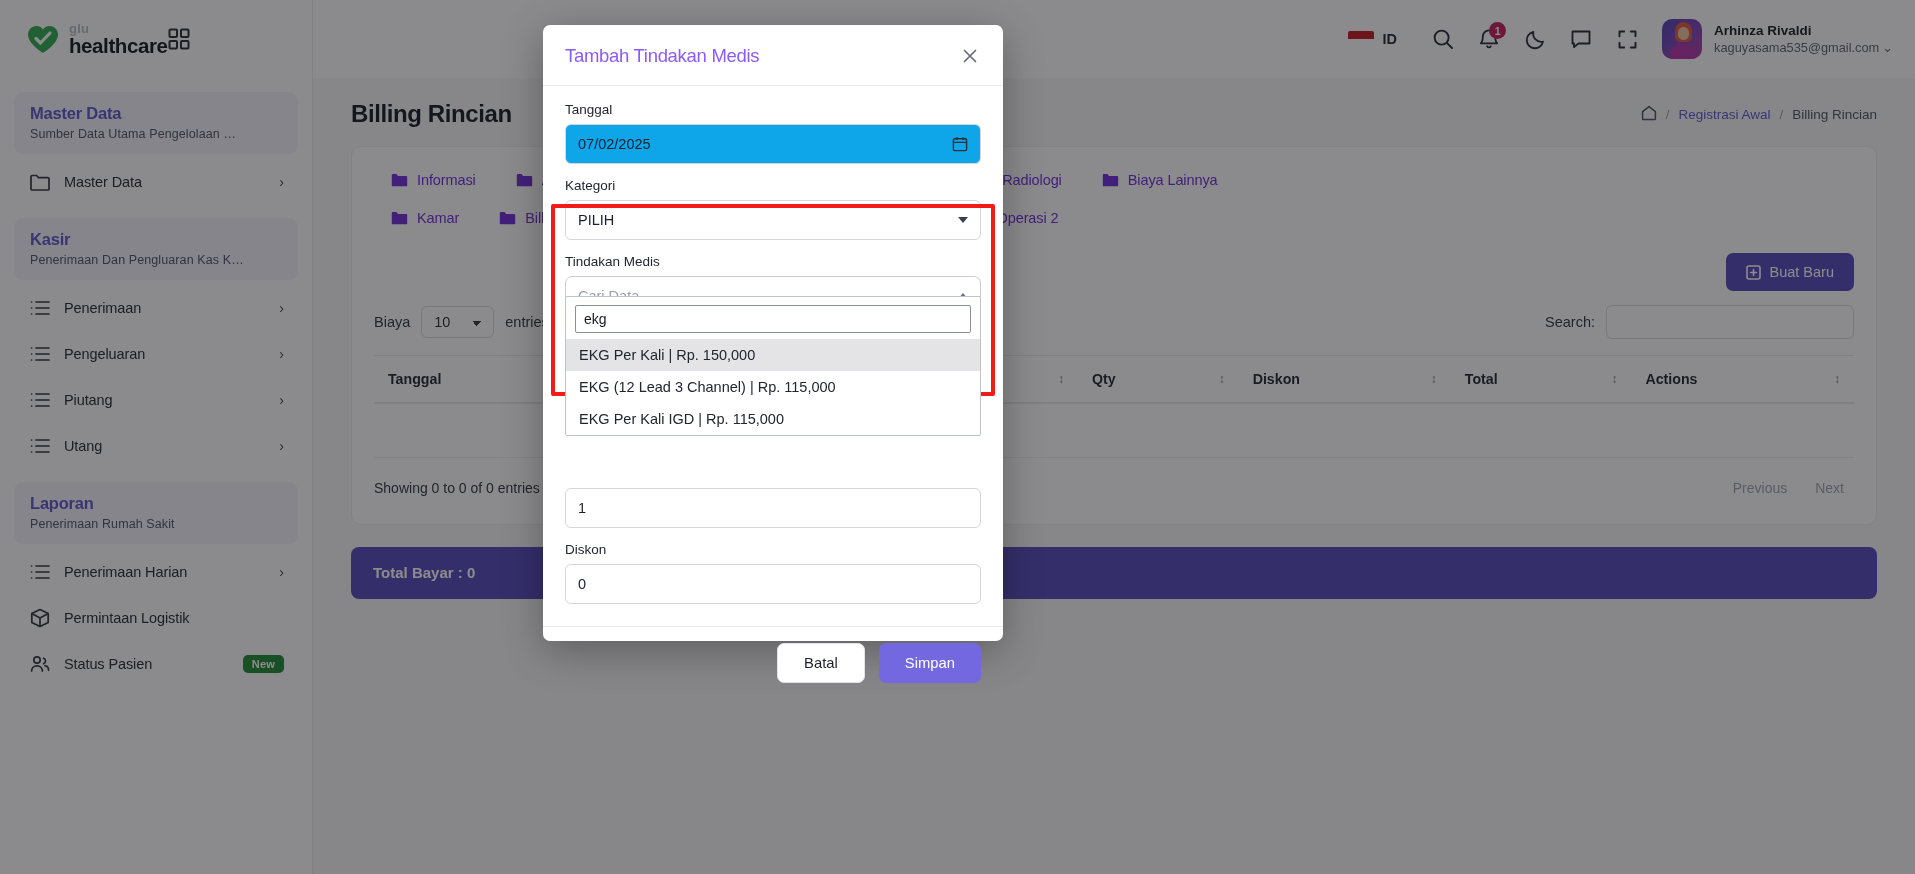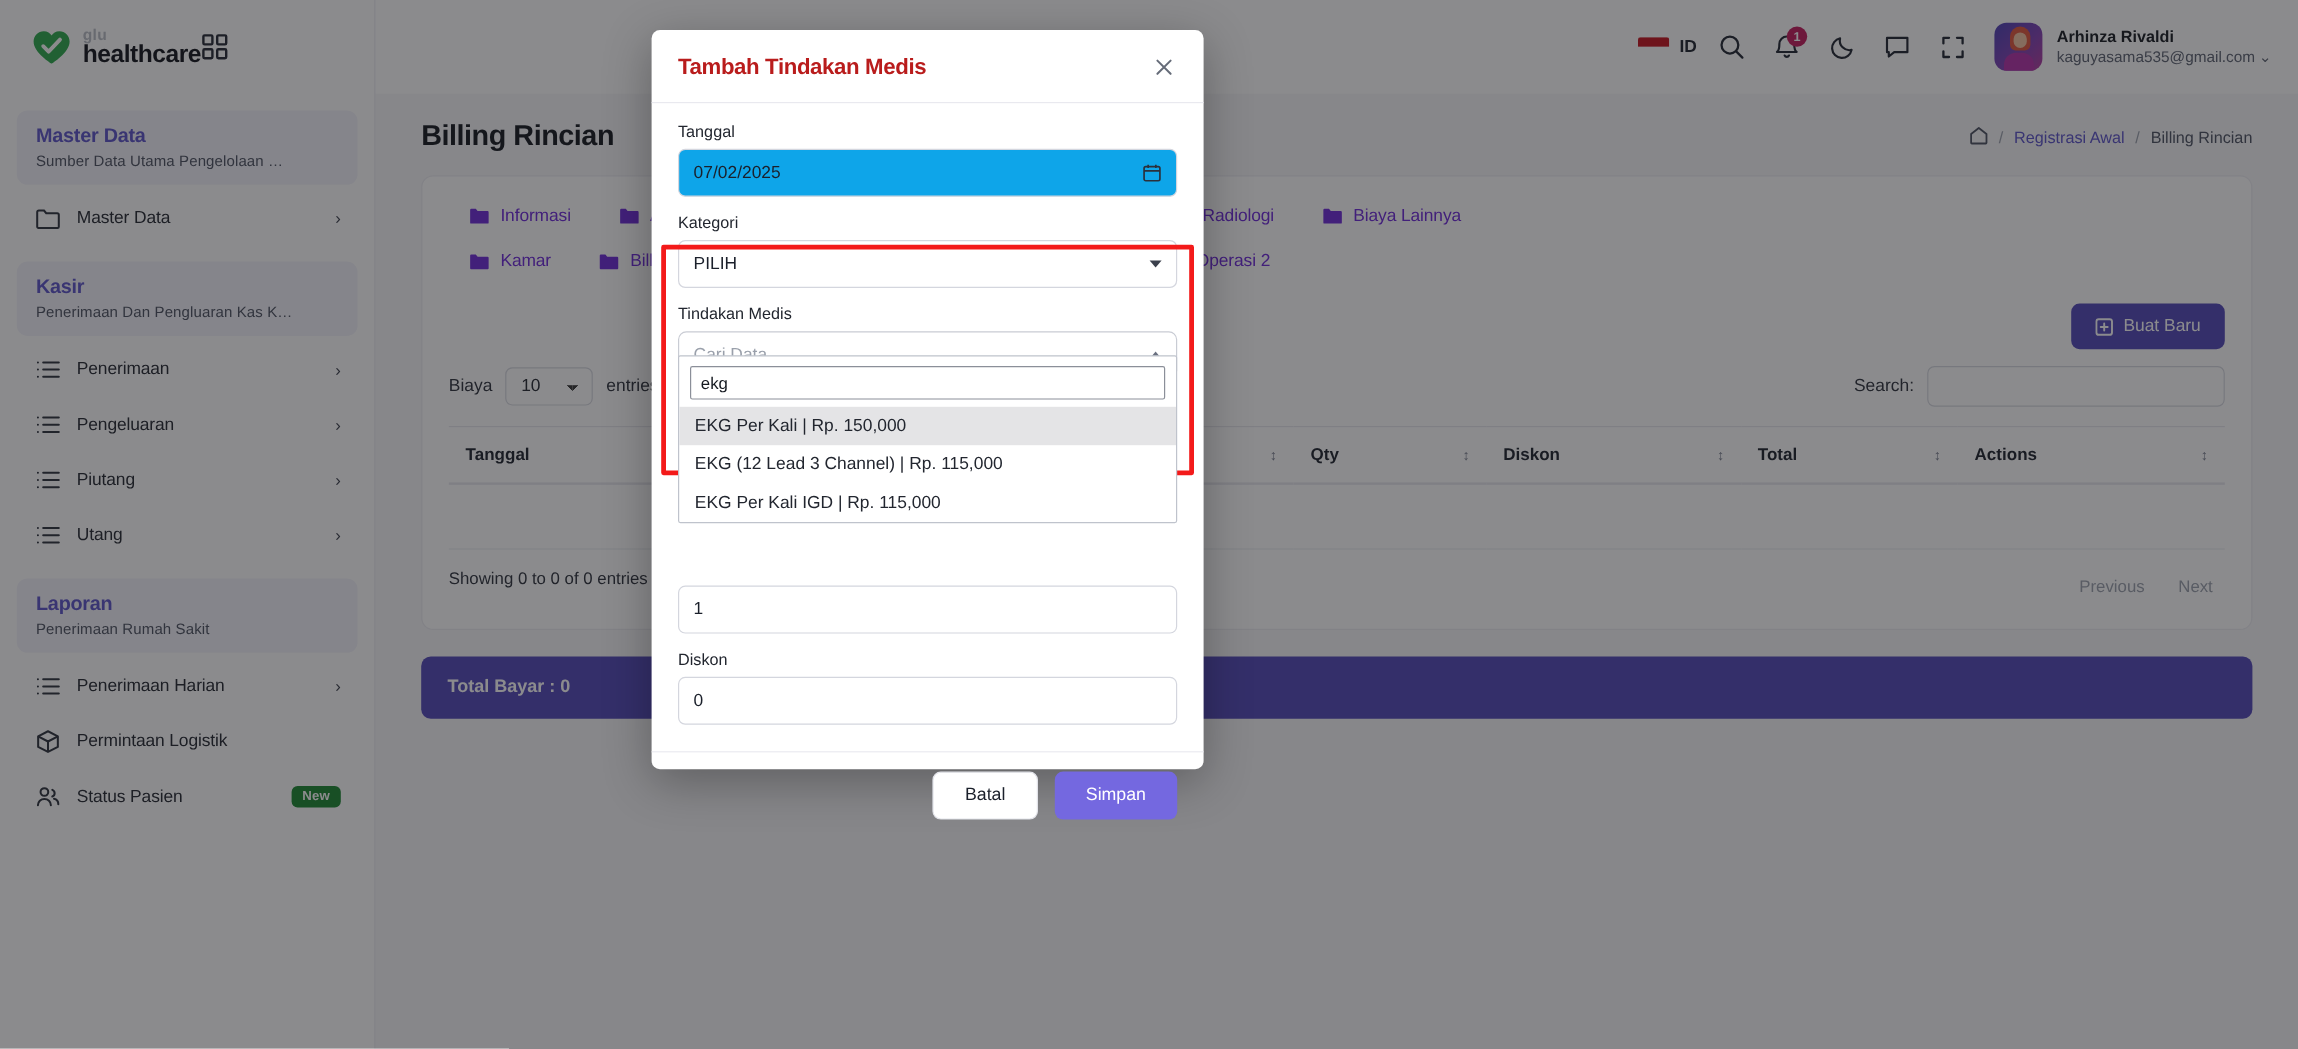--- a/index.html
+++ b/index.html
@@ -56,21 +56,21 @@
   .content {
     position: absolute; left: 313px; top: 0;
     width: 1602px; height: 874px; background: #f6f6f9;
   }
   .topbar {
     height: 78px; display: flex; align-items: center; justify-content: flex-end;
     padding-right: 22px; gap: 0px; background: #fff;
   }
   .tb-item { display: flex; align-items: center; justify-content: center;
     width: 46px; height: 46px; cursor: pointer; color: #1f2430; position: relative;}
-  .lang { display: flex; align-items: center; gap: 9px; cursor: pointer; margin-right: 6px;}
+  .lang { display: flex; align-items: center; gap: 9px; cursor: pointer; margin-right: 23px;}
   .flag { width: 26px; height: 17px; border-radius: 2px; overflow: hidden; display:flex; flex-direction: column;}
   .flag .r { background: #c4111c; height: 50%; }
   .flag .w { background: #ffffff; height: 50%; }
   .lang-txt { font-size: 14.5px; font-weight: 700; color: #1b202b; }
   .bell-dot {
     position: absolute; top: 6px; right: 6px; width: 17px; height: 17px;
     background: #c2185b; color: #fff; border-radius: 50%;
     font-size: 10.5px; font-weight: 700; display: flex; align-items: center; justify-content: center;
   }
   .profile { display: flex; align-items: center; gap: 12px; margin-left: 12px; cursor: pointer;}
@@ -136,21 +136,21 @@
   }
   table { width: 100%; border-collapse: collapse; }
   thead th {
     text-align: left; font-size: 14.2px; font-weight: 700; color: #1b202b;
     padding: 15px 14px; border-top: 1px solid #e6e7ed; border-bottom: 2px solid #e6e7ed;
     white-space: nowrap;
   }
   .th-in { display: flex; align-items: center; justify-content: space-between; gap: 16px;}
   .sort { color: #7b8090; font-size: 12px; }
   tbody td { height: 54px; border-bottom: 1px solid #eceef2; }
-  .tbl-foot { padding: 16px 0 4px 0; display: flex; align-items: flex-start; justify-content: space-between;}
+  .tbl-foot { padding: 16px 0 4px 0; display: flex; align-items: center; justify-content: space-between;}
   .info-txt { font-size: 14px; color: #2c313b;}
   .pager { display: flex; gap: 8px; }
   .pgbtn { font-size: 14px; color: #9aa0ac; padding: 6px 10px; cursor: pointer;}
 
   .total-bar {
     margin: 22px 38px 0 38px; background: #5146b8; color: #fff;
     border-radius: 8px; height: 52px; display: flex; align-items: center;
     padding: 0 22px; font-size: 15px; font-weight: 600;
   }
 
@@ -161,21 +161,21 @@
   .modal {
     position: absolute; left: 543px; top: 25px; width: 460px;
     background: #fff; border-radius: 7px; z-index: 60;
     box-shadow: 0 10px 40px rgba(0,0,0,.3);
     display: flex; flex-direction: column; max-height: 616px;
   }
   .modal-head {
     display: flex; align-items: center; justify-content: space-between;
     padding: 20px 22px 18px 22px; border-bottom: 1px solid #e9e9ef;
   }
-  .modal-title { font-size: 18.5px; font-weight: 700; color: #b91c1c; letter-spacing: -0.3px;}
+  .modal-title { font-size: 18.5px; font-weight: 400; color: #8b5cf6; letter-spacing: -0.3px;}
   .x-btn { cursor: pointer; color: #666c79; width: 22px; height: 22px; display:flex; align-items:center; justify-content:center;}
   .modal-body { padding: 16px 22px 0 22px; position: relative; }
   .fld { margin-bottom: 14px; }
   .fld-label { font-size: 13.5px; color: #22262f; margin-bottom: 7px; display: block;}
   .ipt {
     width: 100%; height: 40px; border: 1px solid #d4d6de; border-radius: 6px;
     padding: 0 12px; font-size: 14.5px; color: #1b202b;
     font-family: "Liberation Sans", sans-serif; background: #fff;
   }
   .ipt-date { display: flex; align-items: center; justify-content: space-between;

